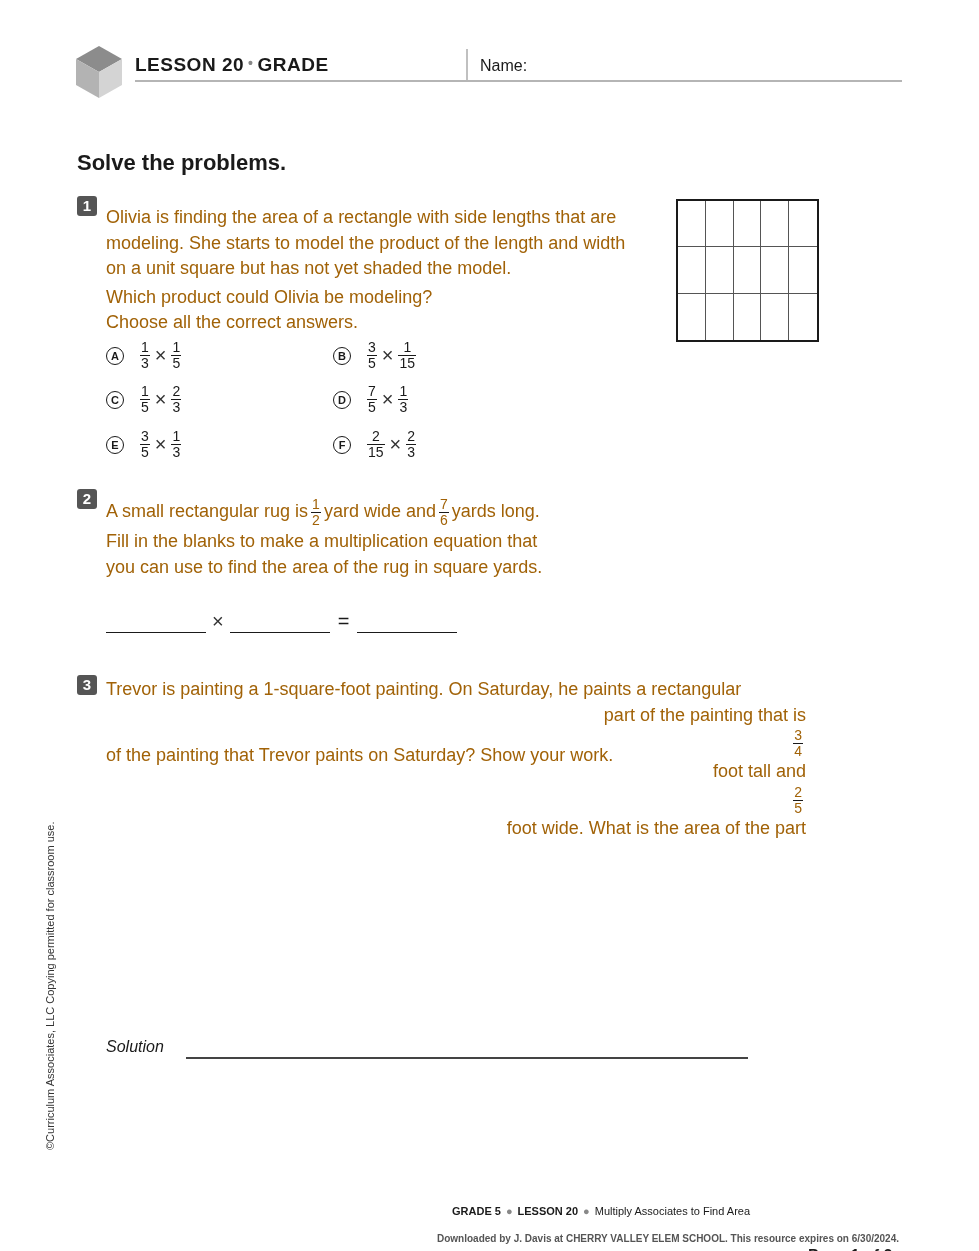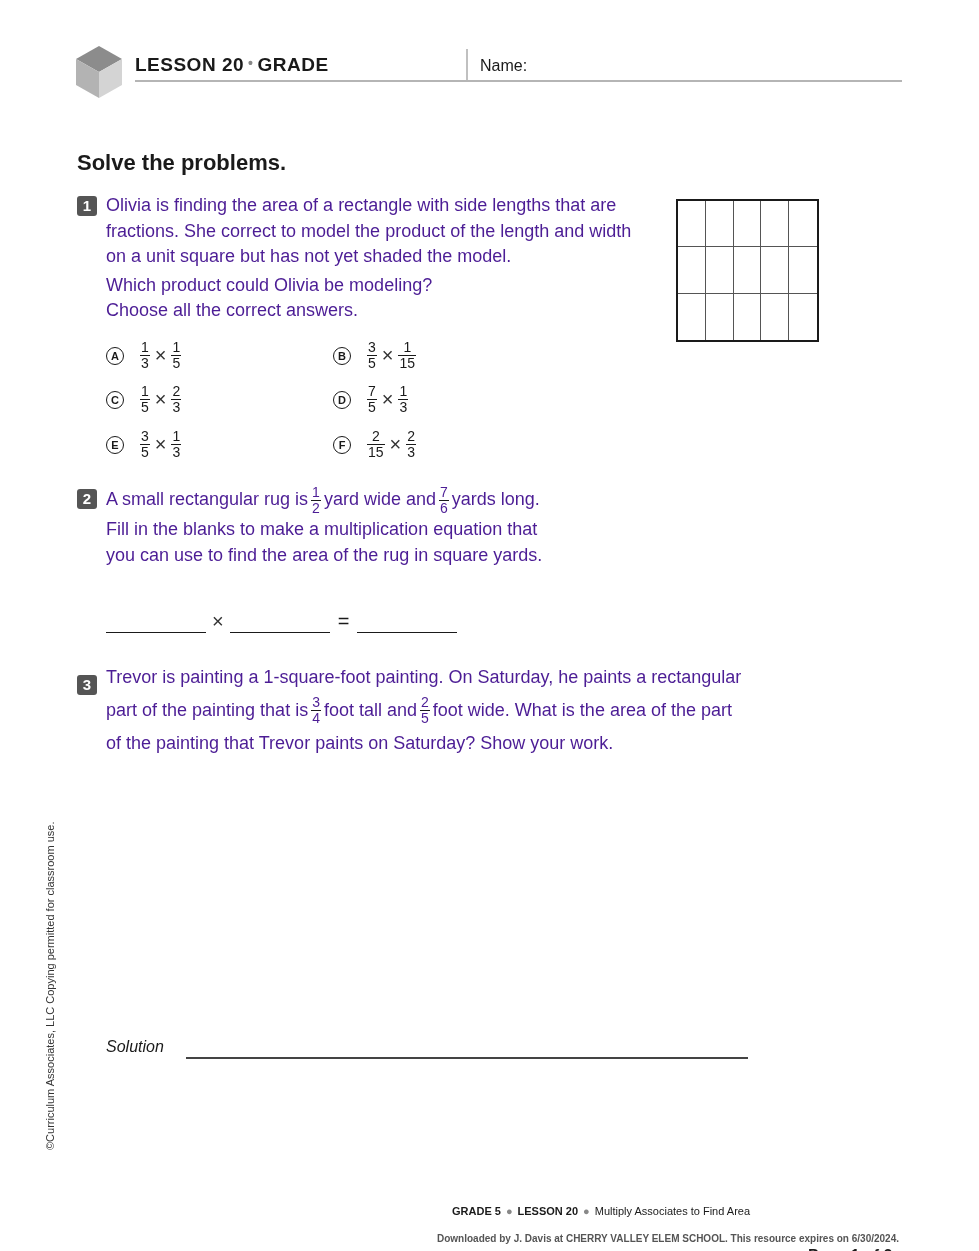--- a/index.html
+++ b/index.html
@@ -12,21 +12,21 @@
   .lesson-title { left:135px; top:54px; font-size:19px; font-weight:bold; letter-spacing:0.5px; color:#1a1a1a; }
   .lesson-title .dot { color:#888; font-size:14px; vertical-align:3px; margin:0 4px; }
   .header-rule { left:135px; top:80px; width:767px; height:2px; background:#b5b5b5; }
   .header-divider { left:466px; top:49px; width:2px; height:32px; background:#c0c0c0; }
   .name-label { left:480px; top:57px; font-size:16px; }
 
   .instructions { left:77px; top:150px; font-size:22px; font-weight:bold; }
 
   .qnum { display:inline-block; width:20px; height:20px; background:#555; color:#fff;
           border-radius:3px; font-size:15px; font-weight:bold; text-align:center; line-height:20px; }
-  .qtext { font-size:18px; line-height:25.5px; color:#4c1d95; }
+  .qtext { font-size:18px; line-height:25.5px; color:#a16207;margin-top:12px; }
 
   .frac { display:inline-flex; flex-direction:column; align-items:center; vertical-align:middle;
           font-size:14px; line-height:15px; margin:0 2px; }
   .frac .num { padding:0 1px; }
   .frac .den { border-top:1px solid #1a1a1a; padding:0 1px; }
   .times { font-size:20px; margin:0 3px; vertical-align:middle; color:#333; }
 
   .grid { left:676px; top:199px; width:143px; height:143px; border:2px solid #1a1a1a; box-sizing:border-box;
           display:grid; grid-template-columns:repeat(5,1fr); grid-template-rows:repeat(3,1fr); }
   .grid .cell { border-right:1px solid #555; border-bottom:1px solid #555; }
@@ -66,21 +66,21 @@
 <div class="abs name-label">Name:</div>
 <div class="abs header-rule"></div>
 
 <div class="abs instructions">Solve the problems.</div>
 
 <div class="abs" style="left:77px; top:196px;">
   <span class="qnum">1</span>
 </div>
 <div class="abs qtext" style="left:106px; top:193px; width:560px;">
   <div>Olivia is finding the area of a rectangle with side lengths that are</div>
-  <div>fractions. She correct to model the product of the length and width</div>
+  <div>modeling. She starts to model the product of the length and width</div>
   <div>on a unit square but has not yet shaded the model.</div>
   <div style="margin-top:3px;">Which product could Olivia be modeling?</div>
   <div>Choose all the correct answers.</div>
 </div>
 
 <div class="abs grid">
   <div class="cell"></div>
     <div class="cell"></div>
     <div class="cell"></div>
     <div class="cell"></div>
@@ -197,21 +197,21 @@
   <span class="blank"></span>
   <span style="margin:0 8px; font-size:20px;">=</span>
   <span class="blank"></span>
 </div>
 
 <div class="abs" style="left:77px; top:675px;">
   <span class="qnum">3</span>
 </div>
 <div class="abs qtext" style="left:106px; top:665px; width:700px;">
   <div style="white-space:nowrap;">Trevor is painting a 1-square-foot painting. On Saturday, he paints a rectangular</div>
-  <div style="height:40px; display:flex; align-items:center; white-space:nowrap;">
+  <div style="height:40px; display:flex; align-items:flex-end; white-space:nowrap;flex-direction:column;">
     <span>part of the painting that is</span>
     <span class="frac" style="margin:0 3px;">
         <span class="num">3</span>
         <span class="den">4</span>
       </span>
     <span>foot tall and</span>
     <span class="frac" style="margin:0 3px;">
         <span class="num">2</span>
         <span class="den">5</span>
       </span>

